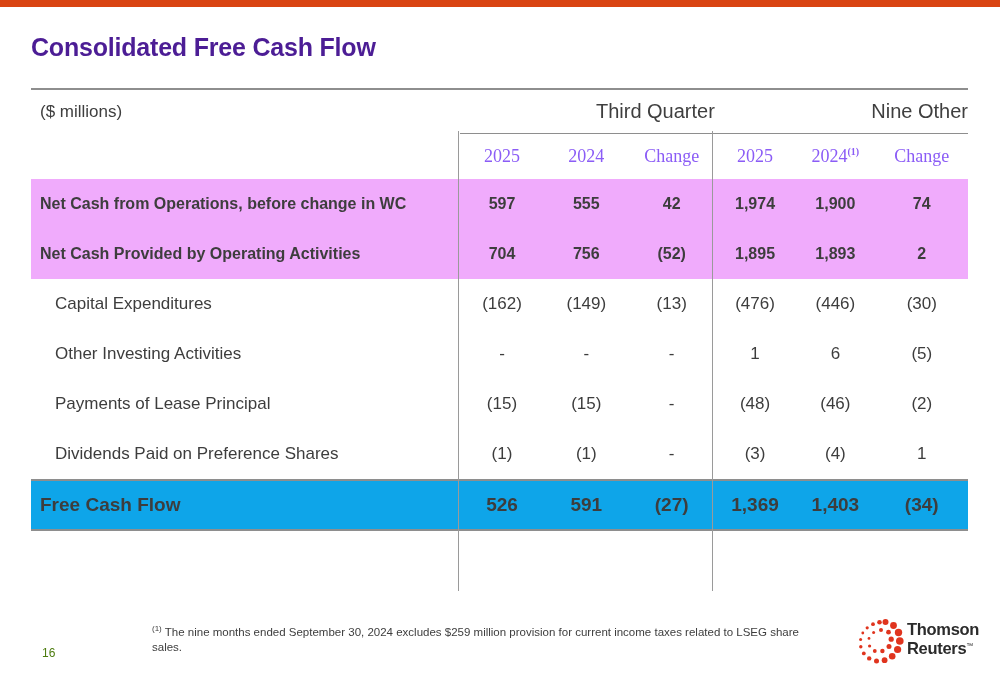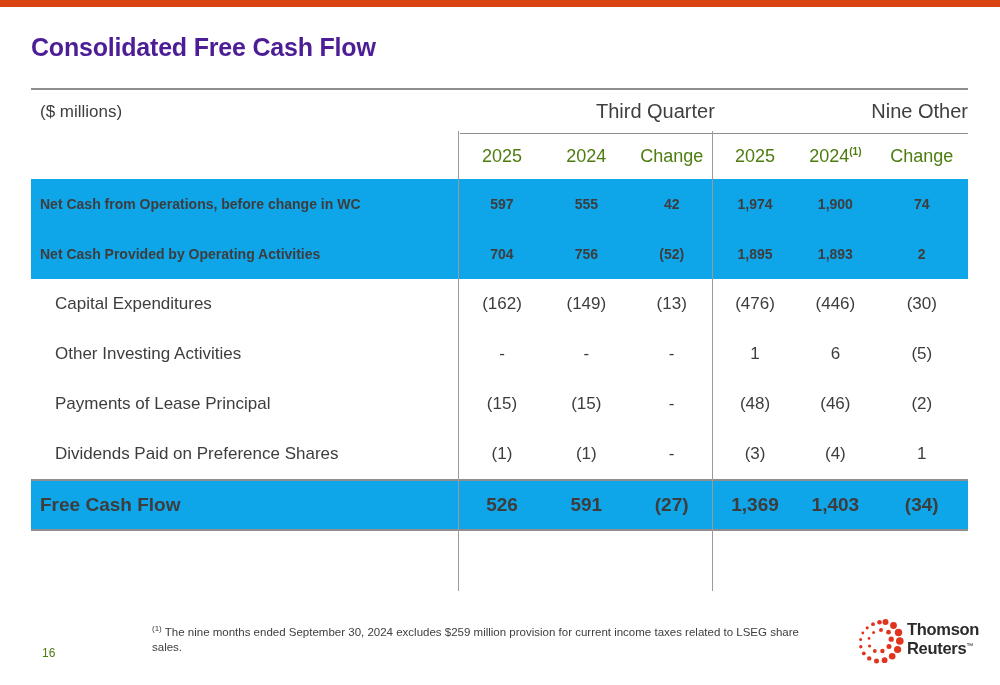--- a/index.html
+++ b/index.html
@@ -77,23 +77,24 @@
     padding-left: 9px;
     font-size: 17px;
     font-weight: normal;
   }
 
   
   .sub-row td {
     height: 45px;
     font-size: 18px;
     font-weight: bold;
-    color: #4d7c0f;
+    color: #8b5cf6;
     text-align: center;
     border-top: 1.5px solid #8e8e8e;
+    font-family: Liberation Serif, serif;
   }
   .sub-row td.blank { border-top: none; }
   .sup {
     font-size: 10px;
     vertical-align: super;
     font-weight: bold;
   }
 
   
   tr.row td {
@@ -103,23 +104,23 @@
     color: #3d3d3d;
   }
   tr.row td.label {
     text-align: left;
     padding-left: 9px;
   }
   tr.row td.label.indent {
     padding-left: 24px;
   }
   tr.row.shaded td {
-    background: #0ea5e9;
-    font-weight: bold;
-    font-size: 14px;
+    background: #f0abfc;
+    font-weight: bold;
+    font-size: 16px;
   }
   tr.row.shaded td.label {
     font-weight: bold;
   }
 
   
   tr.row.total td {
     background: #0ea5e9;
     font-weight: bold;
     font-size: 19px;

